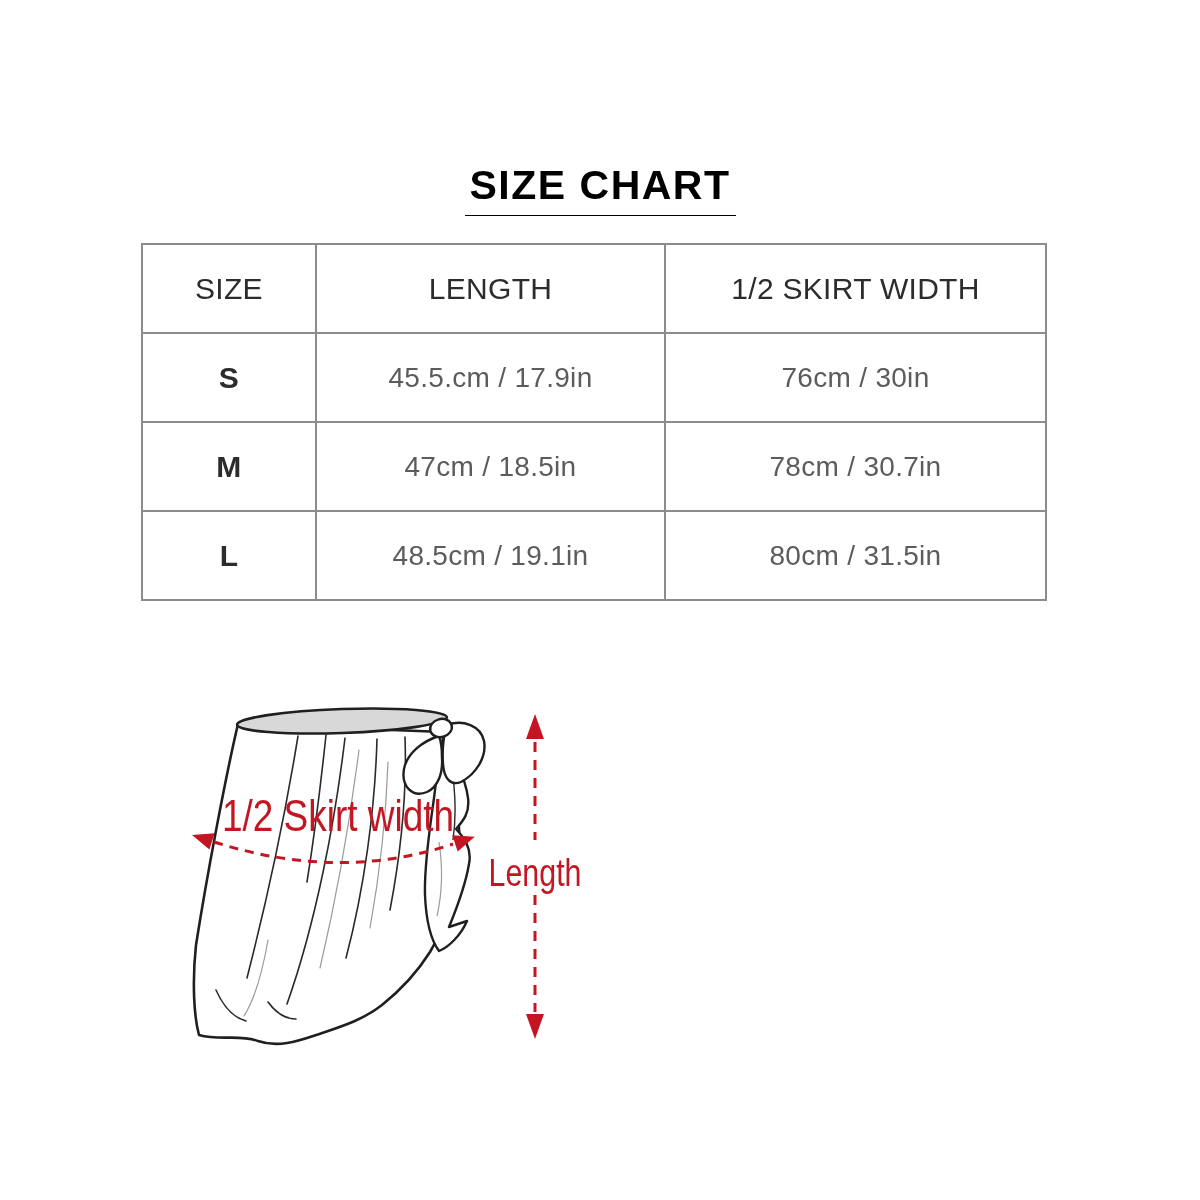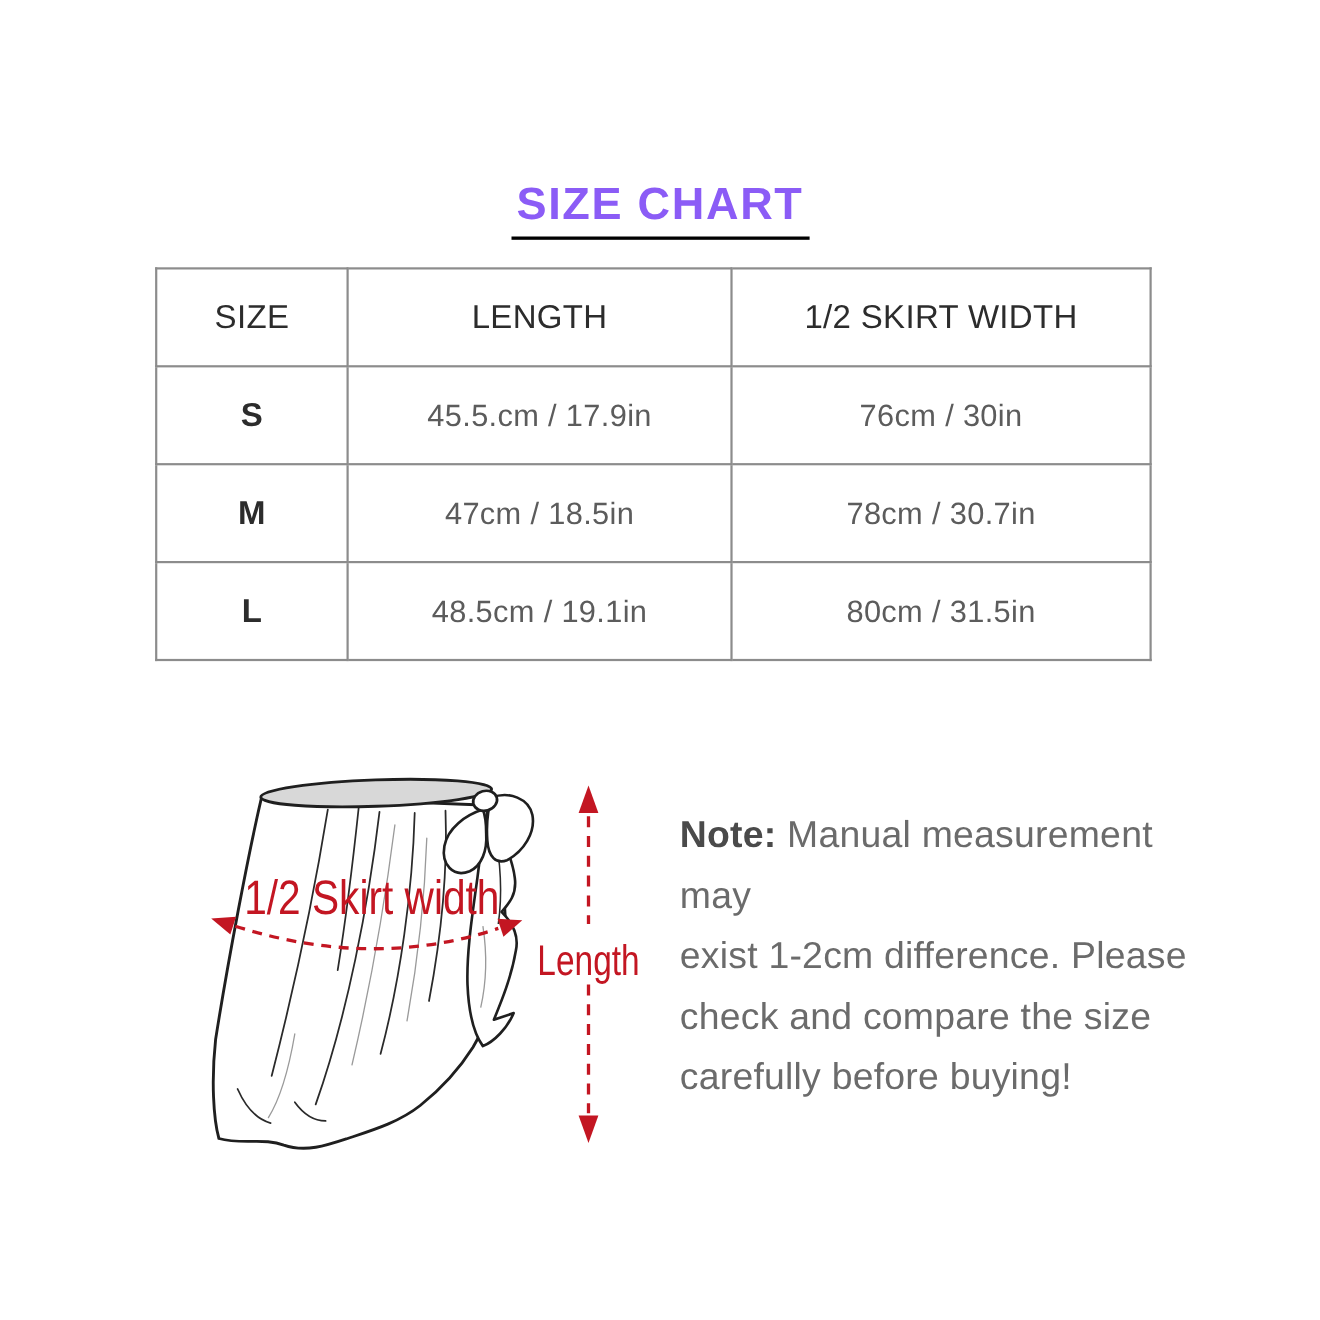--- a/index.html
+++ b/index.html
@@ -3,23 +3,23 @@
 <meta charset="utf-8">
 <style>
   html,body{margin:0;padding:0;background:#fff;}
   .page{
     position:relative;width:1200px;height:1200px;background:#ffffff;
     font-family:"Liberation Sans","DejaVu Sans",sans-serif;overflow:hidden;
   }
   
   .title-wrap{position:absolute;left:0;top:164px;width:100%;text-align:center;}
   .title{
-    display:inline-block;font-size:41px;font-weight:bold;color:#8b5cf6;
+    display:inline-block;font-size:41px;font-weight:bold;color:#000000;
     letter-spacing:1.5px;line-height:42px;padding:0 5px 9px 5px;
-    border-bottom:3px solid #000000;
+    border-bottom:1px solid #000000;
   }
   
   .size-table{
     position:absolute;left:141px;top:243px;width:904px;height:358px;
     border-collapse:collapse;table-layout:fixed;
   }
   .size-table th,.size-table td{
     border:2px solid #8c8c8c;text-align:center;vertical-align:middle;
     padding:0;letter-spacing:0.3px;
   }
@@ -131,20 +131,14 @@
 
     <g stroke="#c31622" fill="#c31622">
       <line x1="385" y1="52" x2="385" y2="150" stroke-width="3" stroke-dasharray="10 8" fill="none"></line>
       <line x1="385" y1="205" x2="385" y2="322" stroke-width="3" stroke-dasharray="10 8" fill="none"></line>
       <polygon points="385,24 376,49 394,49" stroke="none"></polygon>
       <polygon points="385,349 376,324 394,324" stroke="none"></polygon>
     </g>
     <text x="385" y="196" font-size="39" fill="#c31622" text-anchor="middle" textLength="93" lengthAdjust="spacingAndGlyphs">Length</text>
   </svg>
 
-  <div class="note">
-    <div><b>Note:</b> <span>Manual measurement may</span></div>
-    <div>exist 1-2cm difference. Please</div>
-    <div>check and compare the size</div>
-    <div>carefully before buying!</div>
-  </div>
 
 </div>
 
 </body></html>

